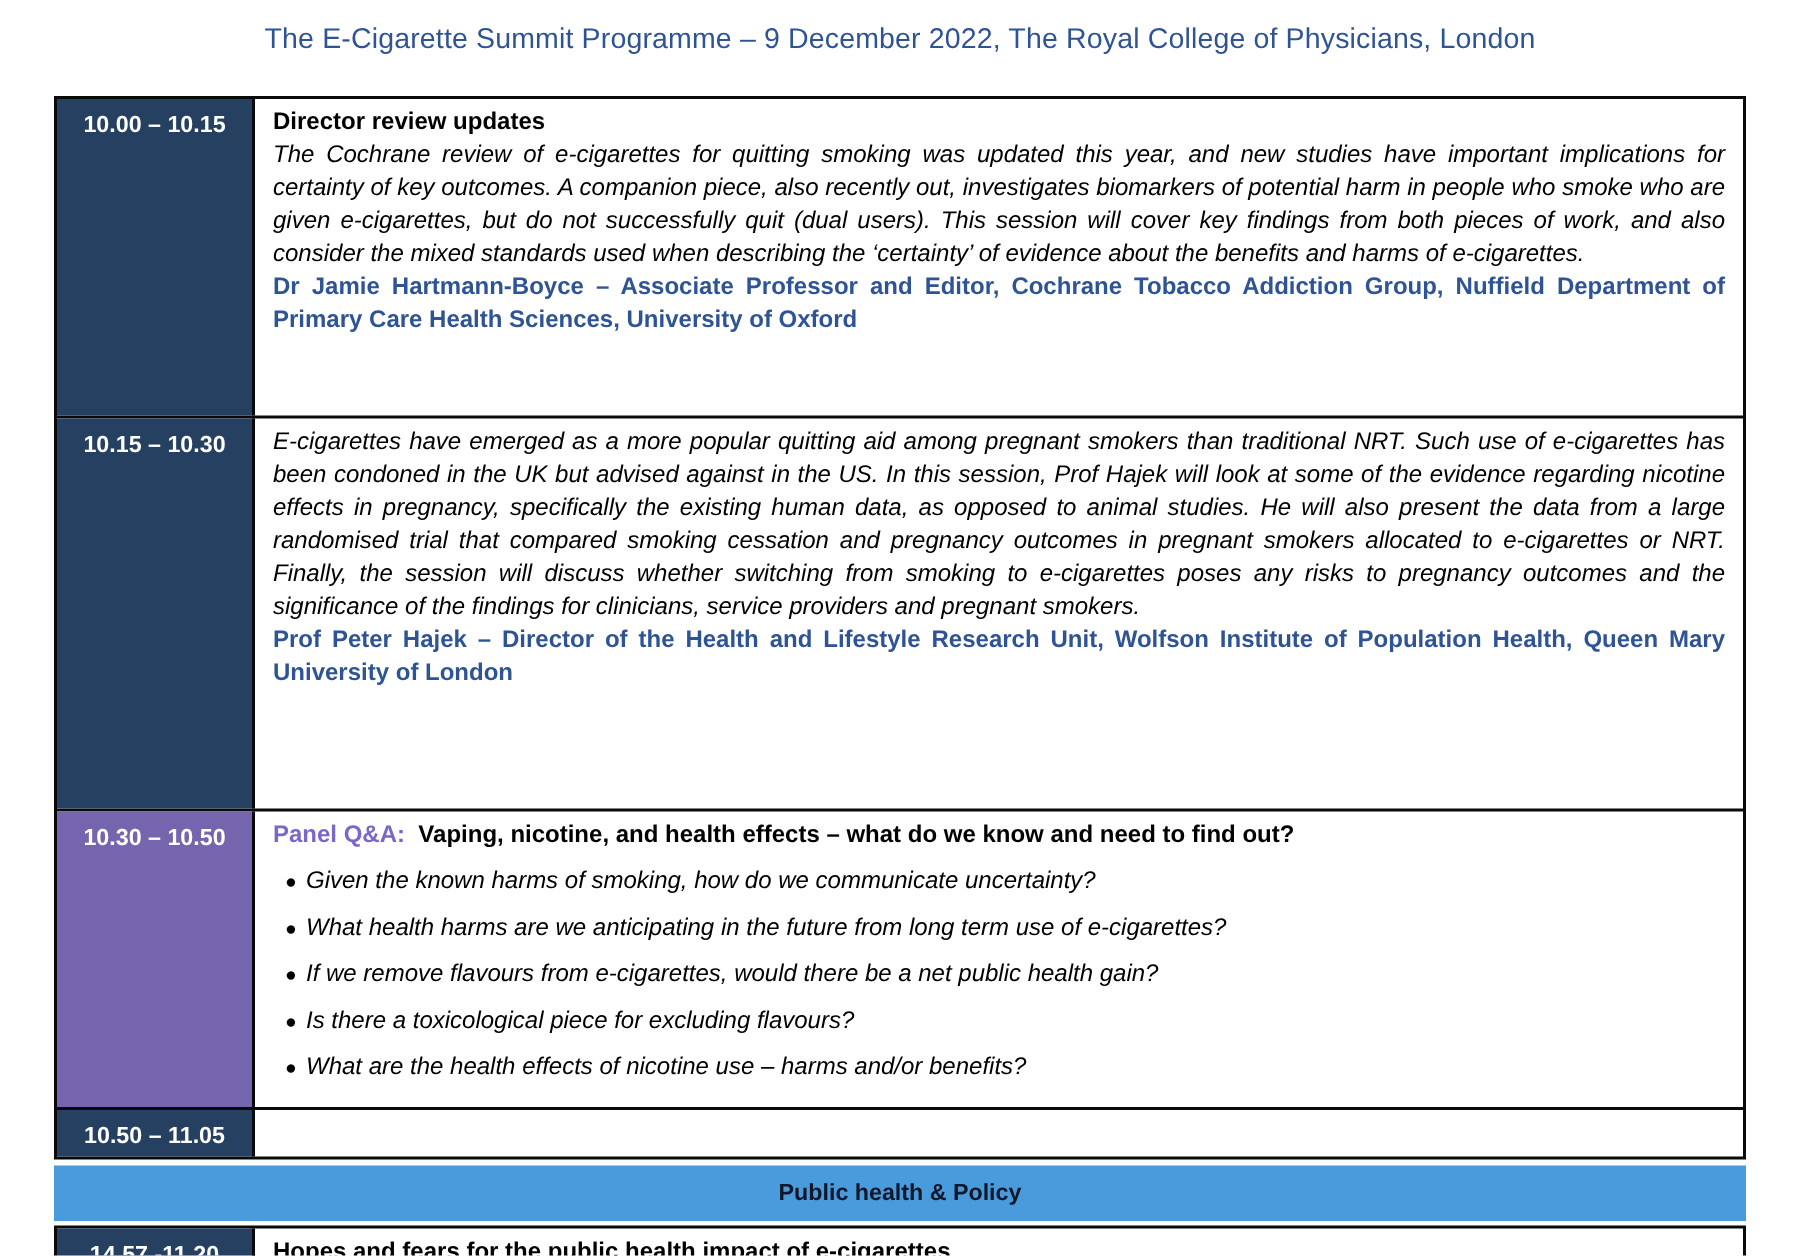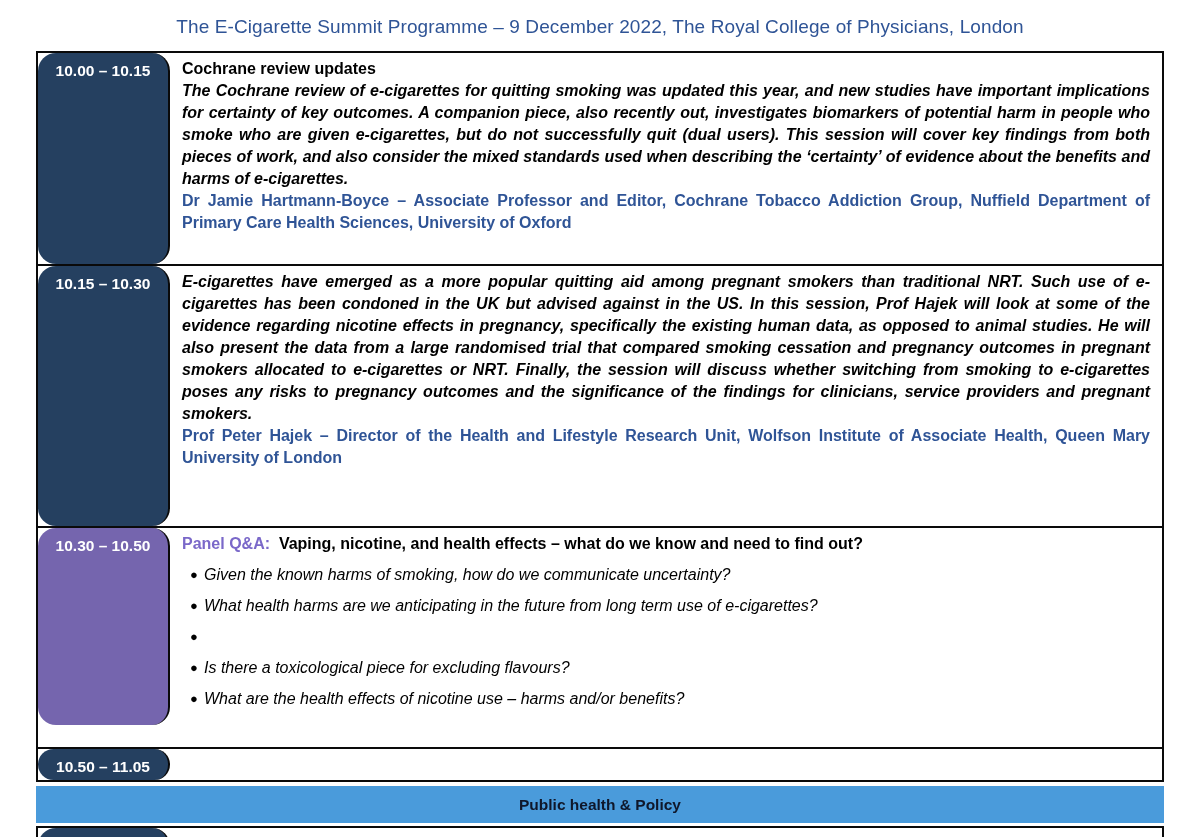--- a/index.html
+++ b/index.html
@@ -3,37 +3,37 @@
 <meta charset="utf-8">
 <style>
   :root{
     --navy:#254060; --purple:#7565AE; --lightblue:#4A9BDB;
     --headblue:#2F5496; --qapurple:#7A68C9; --border:#0a0a0a;
   }
   *{box-sizing:border-box; margin:0; padding:0;}
   html,body{width:1200px; height:837px; overflow:hidden; background:#fff;
     font-family:"Liberation Sans", sans-serif; color:#000;}
   .page-title{
-    padding-top:16px; height:51px; text-align:center;
+    padding-top:16px; height:64px; text-align:center;
     color:var(--headblue); font-size:19px; font-weight:400; letter-spacing:0.1px;
   }
   #programme{margin:0 36px;}
   .prog-table{border:2px solid var(--border);}
   .prow{display:flex;}
   .prow + .prow{border-top:2px solid var(--border);}
   .time-cell{
     flex:0 0 132px; border-right:2px solid var(--border);
     color:#fff; font-weight:bold; font-size:15.5px;
-    text-align:center; padding-top:9px;border-radius:18px;
+    text-align:center; padding-top:9px;
   }
   .time-navy{background:var(--navy);}
   .time-purple{background:var(--purple);}
   .content-cell{flex:1; padding:5px 12px 6px 12px; font-size:16px; line-height:22px; overflow:hidden;}
   .session-title{font-weight:bold; font-size:16px; color:#000;}
-  .session-desc{font-style:italic; text-align:justify;font-weight:bold;}
+  .session-desc{font-style:italic; text-align:justify;}
   .session-speaker{font-weight:bold; color:var(--headblue); text-align:justify;}
   .qa-label{color:var(--qapurple); font-weight:bold; }
   .panel-title{font-weight:bold;}
   .bullet-list{list-style:none; margin-top:9px;}
   .bullet-item{display:flex; font-style:italic; margin-bottom:9px;}
   .bullet-dot{flex:0 0 22px; padding-left:8px; font-style:normal; font-size:13px;}
   .break-cell{display:flex; align-items:center; justify-content:center;
     color:#fff; font-weight:bold; font-size:15.5px; padding:0 12px;}
   .banner{
     margin:4px 0 3px 0; background:var(--lightblue); height:37px;
@@ -44,60 +44,61 @@
 </head>
 <body>
 
 <div class="page-title">The E-Cigarette Summit Programme – 9 December 2022, The Royal College of Physicians, London</div>
 
 <div id="programme">
     <div class="prog-table">
       <div class="prow" style="min-height: 211px;">
         <div class="time-cell time-navy"><span>10.00 – 10.15</span></div>
         <div class="content-cell">
-          <div class="session-title">Cochrane review updates</div>
+          <div class="session-title">Director review updates</div>
           <div class="session-desc">The Cochrane review of e-cigarettes for quitting smoking was updated this year, and new studies have important implications for certainty of key outcomes. A companion piece, also recently out, investigates biomarkers of potential harm in people who smoke who are given e-cigarettes, but do not successfully quit (dual users). This session will cover key findings from both pieces of work, and also consider the mixed standards used when describing the ‘certainty’ of evidence about the benefits and harms of e-cigarettes.</div>
           <div class="session-speaker">Dr Jamie Hartmann-Boyce – Associate Professor and Editor, Cochrane Tobacco Addiction Group, Nuffield Department of Primary Care Health Sciences, University of Oxford</div>
         </div>
       </div>
       <div class="prow" style="min-height: 262px; justify-content: center;">
         <div class="time-cell time-navy"><span>10.15 – 10.30</span></div>
         <div class="content-cell">
           <div class="session-desc">E-cigarettes have emerged as a more popular quitting aid among pregnant smokers than traditional NRT. Such use of e-cigarettes has been condoned in the UK but advised against in the US.  In this session, Prof Hajek will look at some of the evidence regarding nicotine effects in pregnancy, specifically the existing human data, as opposed to animal studies.  He will also present the data from a large randomised trial that compared smoking cessation and pregnancy outcomes in pregnant smokers allocated to e-cigarettes or NRT.  Finally, the session will discuss whether switching from smoking to e-cigarettes poses any risks to pregnancy outcomes and the significance of the findings for clinicians, service providers and pregnant smokers.</div>
-          <div class="session-speaker">Prof Peter Hajek – Director of the Health and Lifestyle Research Unit, Wolfson Institute of Associate Health, Queen Mary University of London</div>
+          <div class="session-speaker">Prof Peter Hajek – Director of the Health and Lifestyle Research Unit, Wolfson Institute of Population Health, Queen Mary University of London</div>
         </div>
       </div>
       <div class="prow" style="min-height: 190px;">
         <div class="time-cell time-purple"><span>10.30 – 10.50</span></div>
         <div class="content-cell">
           <div><span class="qa-label">Panel Q&amp;A:</span>&nbsp; <span class="panel-title">Vaping, nicotine, and health effects – what do we know and need to find out?</span></div>
           <ul class="bullet-list">
             <li class="bullet-item">
               <span class="bullet-dot">●</span>
               <span>Given the known harms of smoking, how do we communicate uncertainty?</span>
             </li>
             <li class="bullet-item">
               <span class="bullet-dot">●</span>
               <span>What health harms are we anticipating in the future from long term use of e-cigarettes?</span>
             </li>
             <li class="bullet-item">
               <span class="bullet-dot">●</span>
+              <span>If we remove flavours from e-cigarettes, would there be a net public health gain?</span>
             </li>
             <li class="bullet-item">
               <span class="bullet-dot">●</span>
               <span>Is there a toxicological piece for excluding flavours?</span>
             </li>
             <li class="bullet-item">
               <span class="bullet-dot">●</span>
               <span>What are the health effects of nicotine use – harms and/or benefits?</span>
             </li>
           </ul>
         </div>
       </div>
-      <div class="prow" style="min-height: 33px; margin-top: 22px;">
+      <div class="prow" style="min-height: 33px;">
         <div class="time-cell time-navy"><span>10.50 – 11.05</span></div>
         <div class="content-cell break-cell">
           <span>MORNING REFRESHMENT BREAK</span>
         </div>
       </div>
     </div>
     <div class="banner">
       <span>Public health &amp; Policy</span>
     </div>
     <div class="prog-table">

